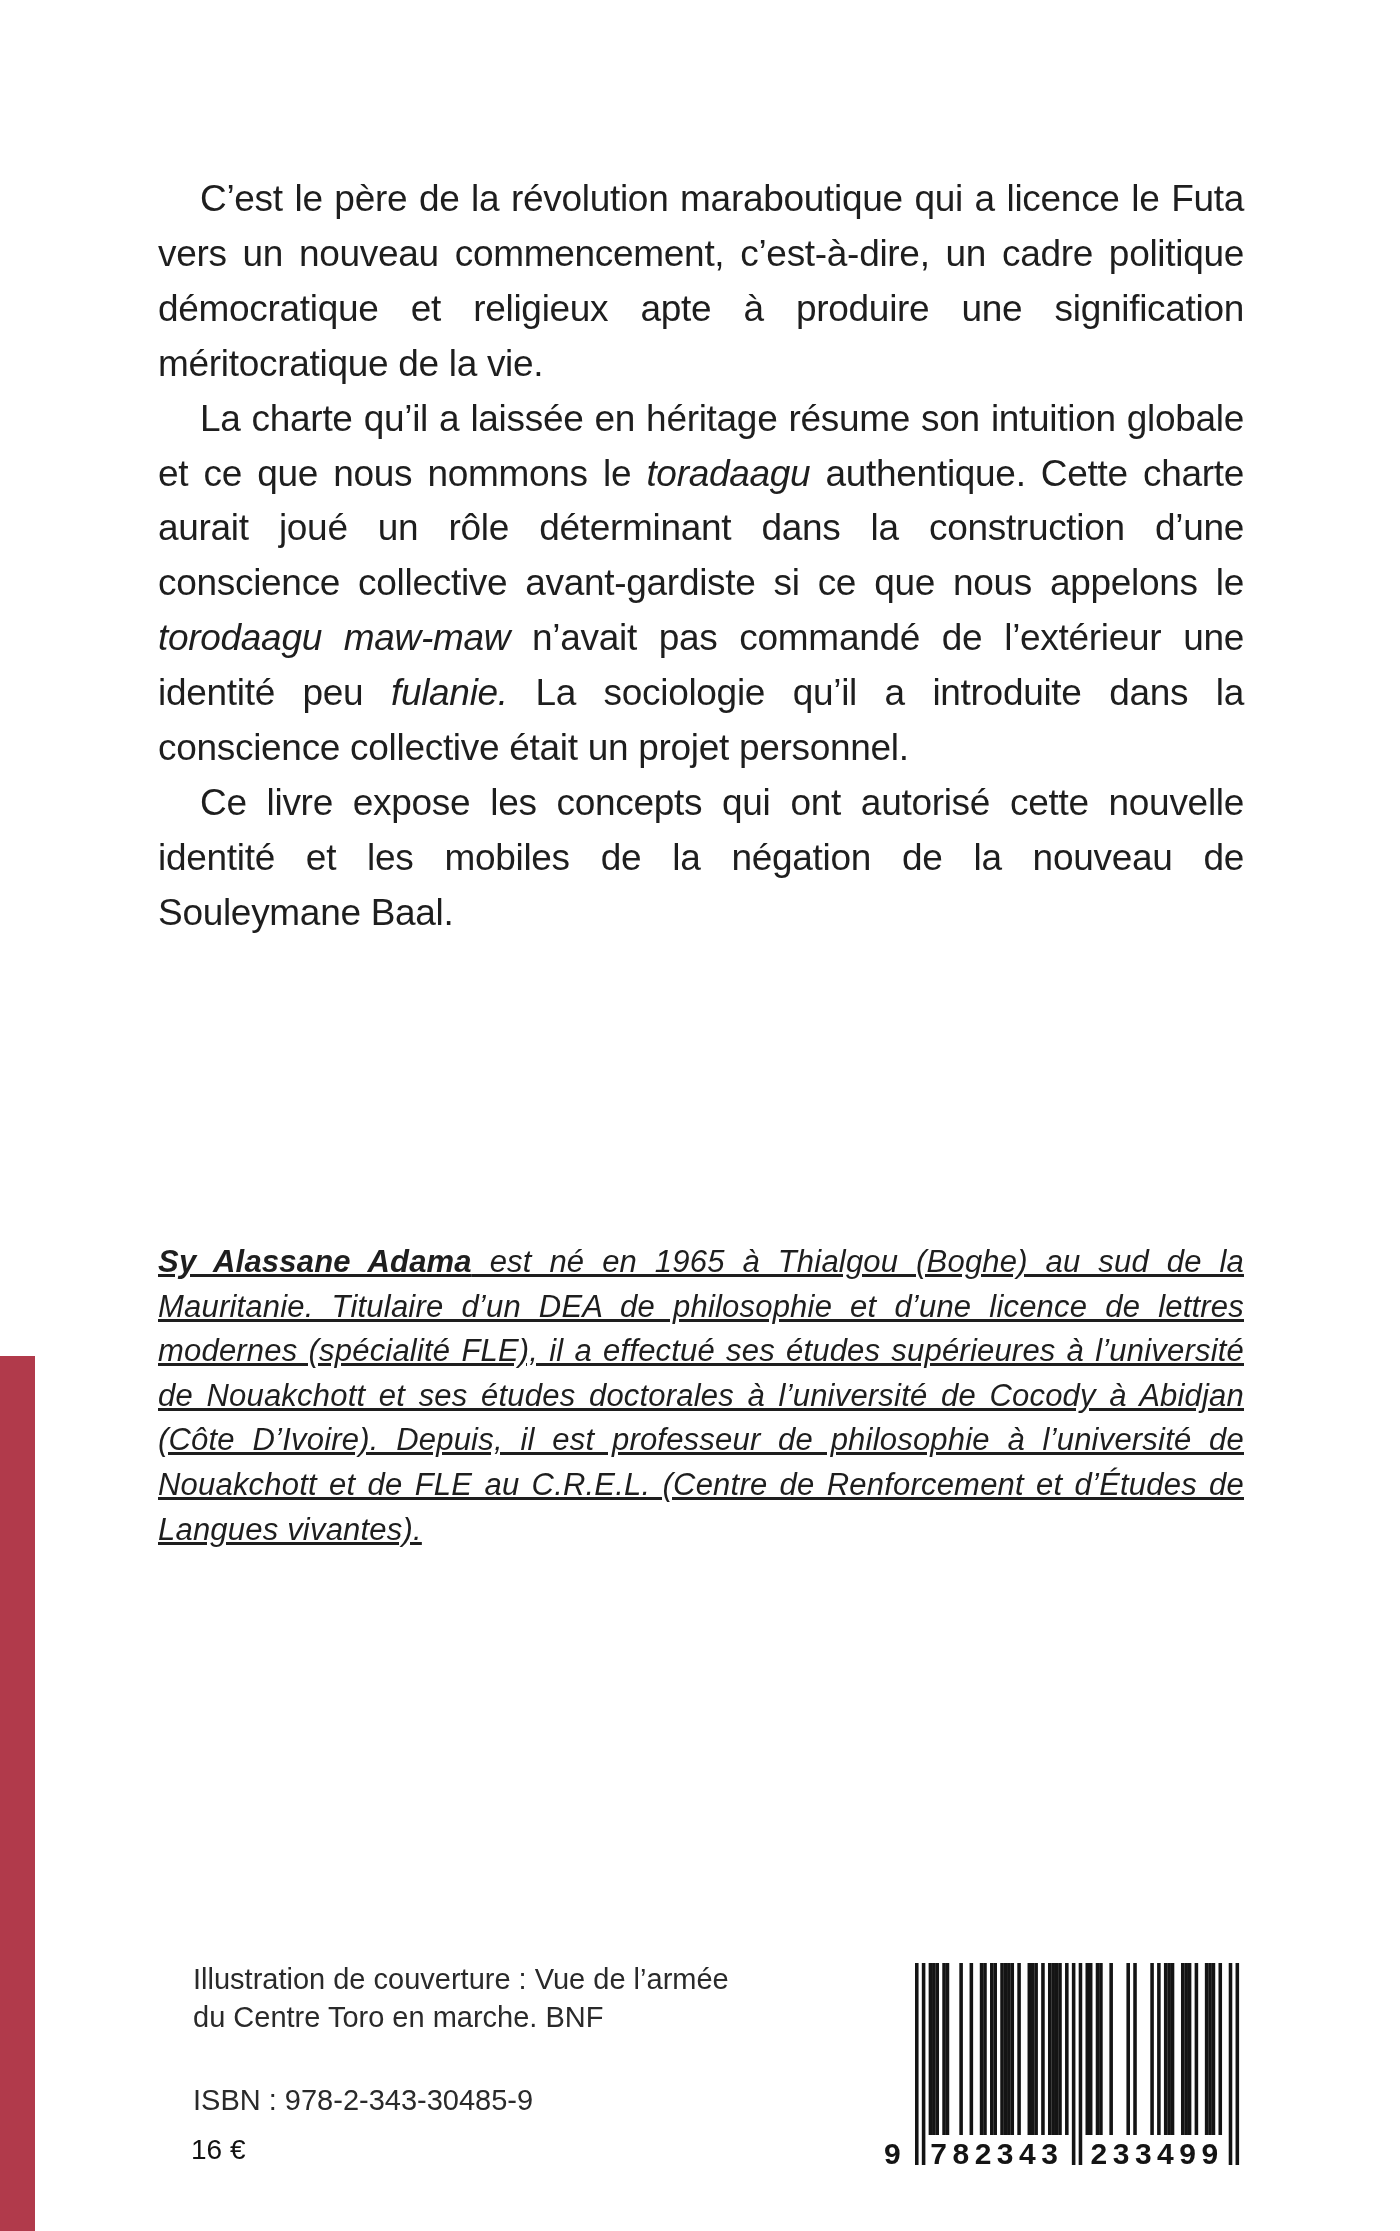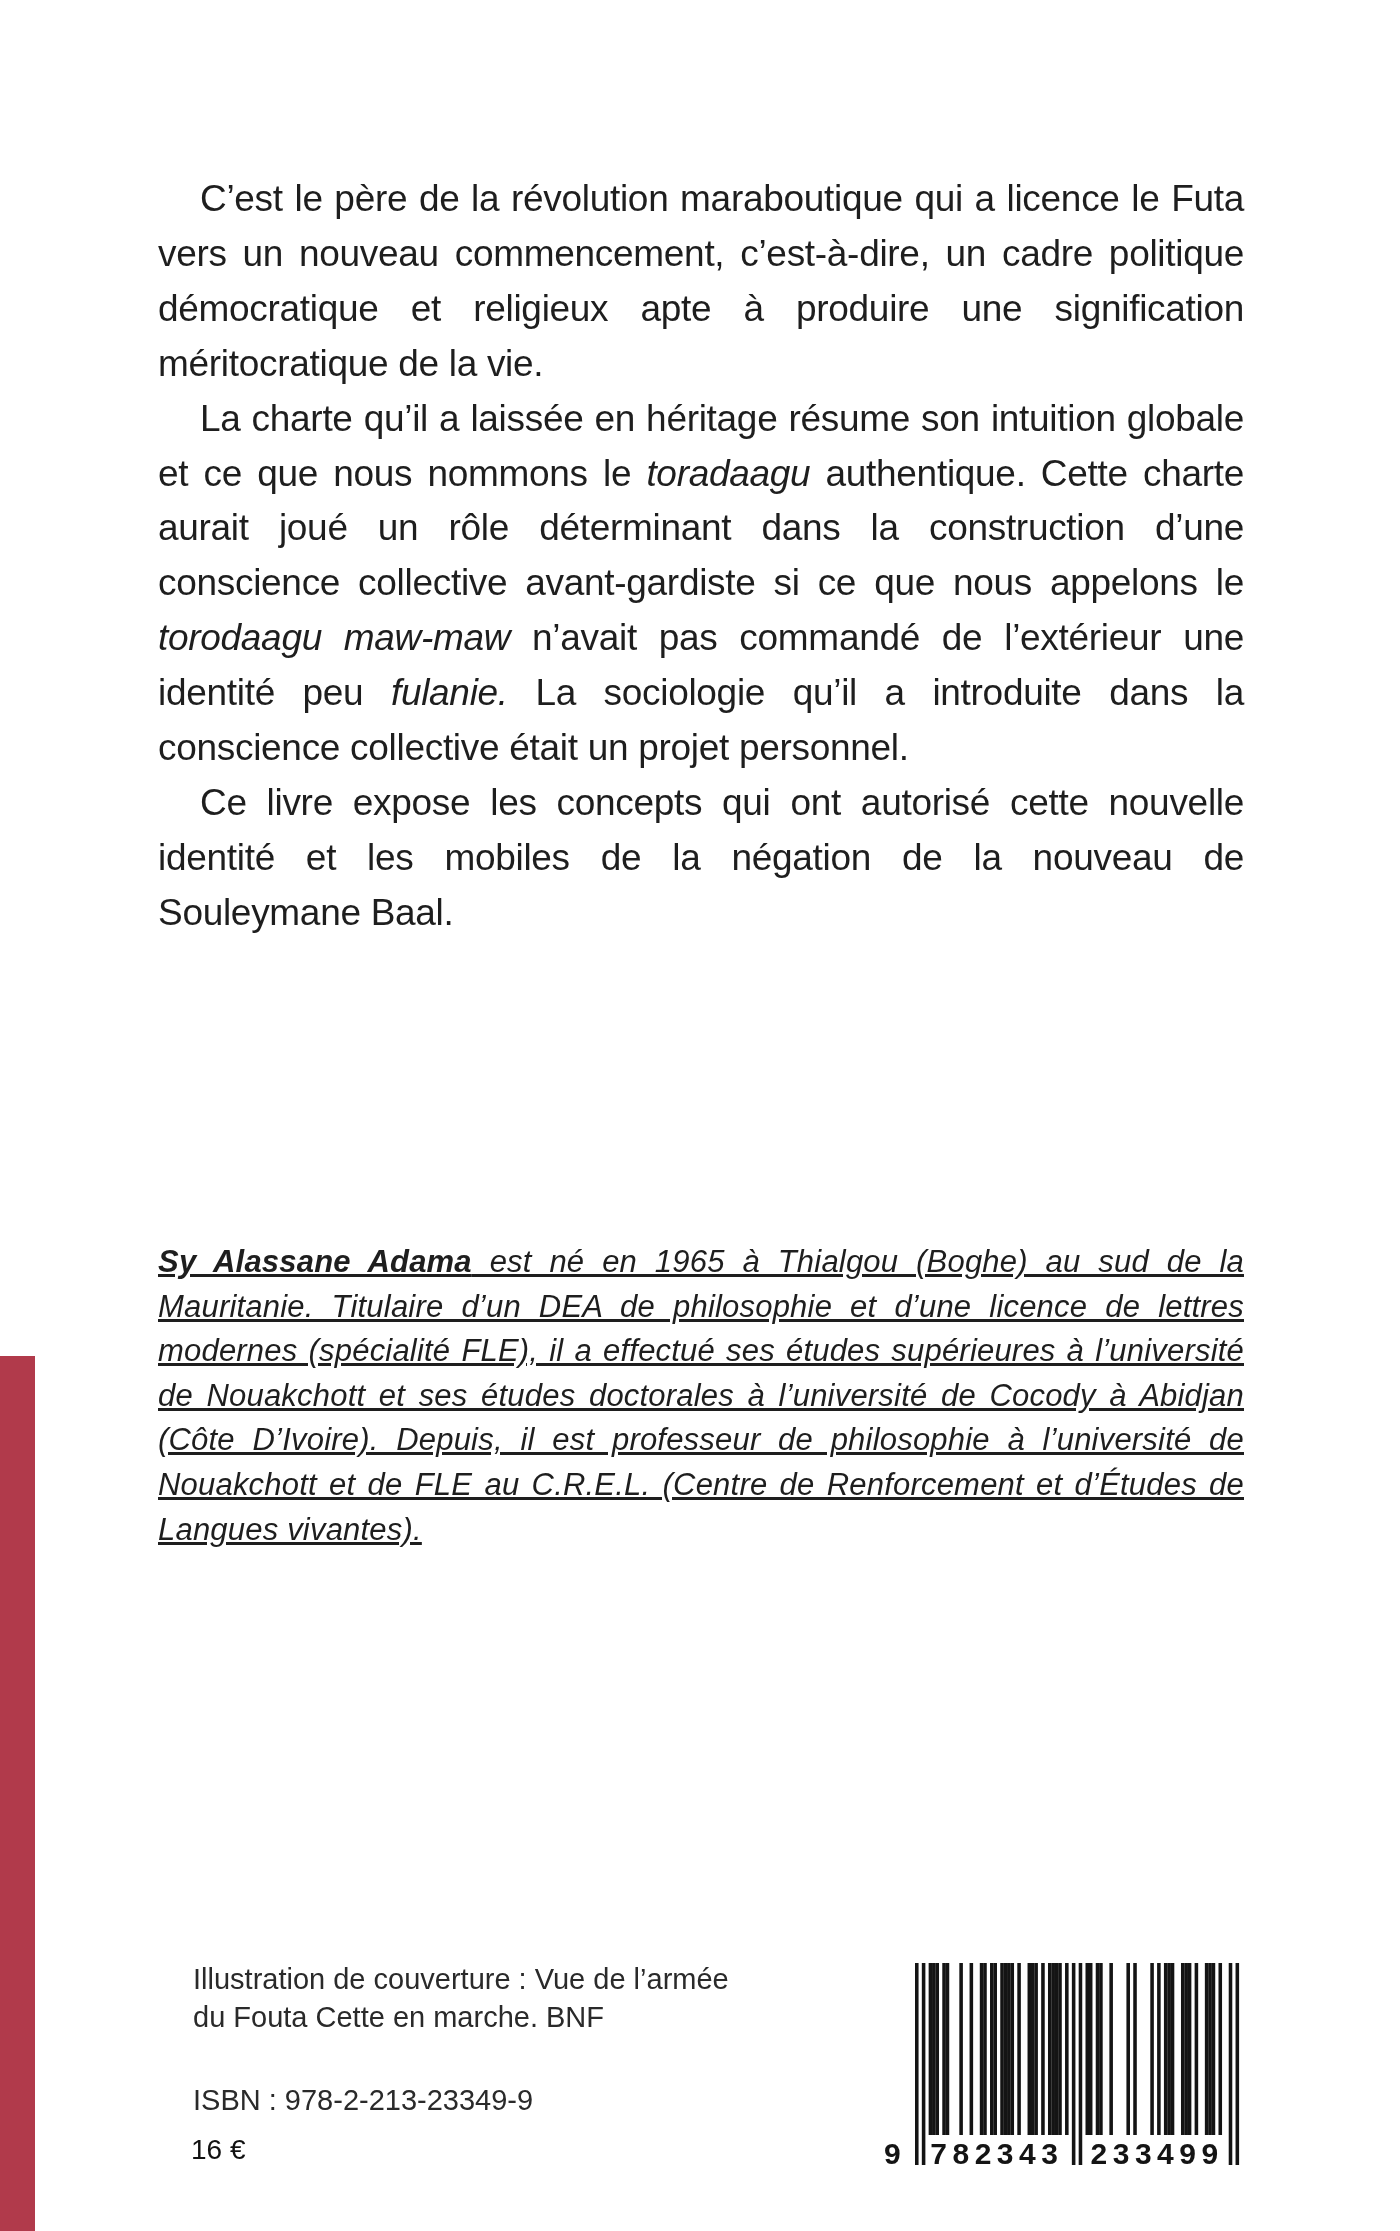--- a/index.html
+++ b/index.html
@@ -54,24 +54,24 @@
   <p><span>La charte qu’il a laissée en héritage résume son intuition globale et ce que nous nommons le </span><em>toradaagu</em><span> authentique. Cette charte aurait joué un rôle déterminant dans la construction d’une conscience collective avant-gardiste si ce que nous appelons le </span><em>torodaagu maw-maw</em><span> n’avait pas commandé de l’extérieur une identité peu </span><em>fulanie.</em><span> La sociologie qu’il a introduite dans la conscience collective était un projet personnel.</span></p>
   <p>Ce livre expose les concepts qui ont autorisé cette nouvelle identité et les mobiles de la négation de la nouveau de Souleymane Baal.</p>
 </div>
 
 <div class="bio">
   <p><strong>Sy Alassane Adama</strong><span> est né en 1965 à Thialgou (Boghe) au sud de la Mauritanie. Titulaire d’un DEA de philosophie et d’une licence de lettres modernes (spécialité FLE), il a effectué ses études supérieures à l’université de Nouakchott et ses études doctorales à l’université de Cocody à Abidjan (Côte D’Ivoire). Depuis, il est professeur de philosophie à l’université de Nouakchott et de FLE au C.R.E.L. (Centre de Renforcement et d’Études de Langues vivantes).</span></p>
 </div>
 
 <div class="credits">
   <div>Illustration de couverture : Vue de l’armée</div>
-  <div>du Fouta Cette en marche. BNF</div>
+  <div>du Centre Toro en marche. BNF</div>
 </div>
 
-<div class="isbn">ISBN : 978-2-213-23349-9</div>
+<div class="isbn">ISBN : 978-2-343-30485-9</div>
 <div class="price">16 €</div>
 
 <div class="barcode">
   <svg id="barcode-svg" width="370" height="210" viewBox="0 0 370 210">
       <rect x="35.00" y="0" width="3.56" height="202" fill="#141414"></rect>
       <rect x="41.82" y="0" width="3.56" height="202" fill="#141414"></rect>
       <rect x="48.64" y="0" width="3.56" height="172" fill="#141414"></rect>
       <rect x="52.05" y="0" width="3.56" height="172" fill="#141414"></rect>
       <rect x="55.46" y="0" width="3.56" height="172" fill="#141414"></rect>
       <rect x="62.28" y="0" width="3.56" height="172" fill="#141414"></rect>

